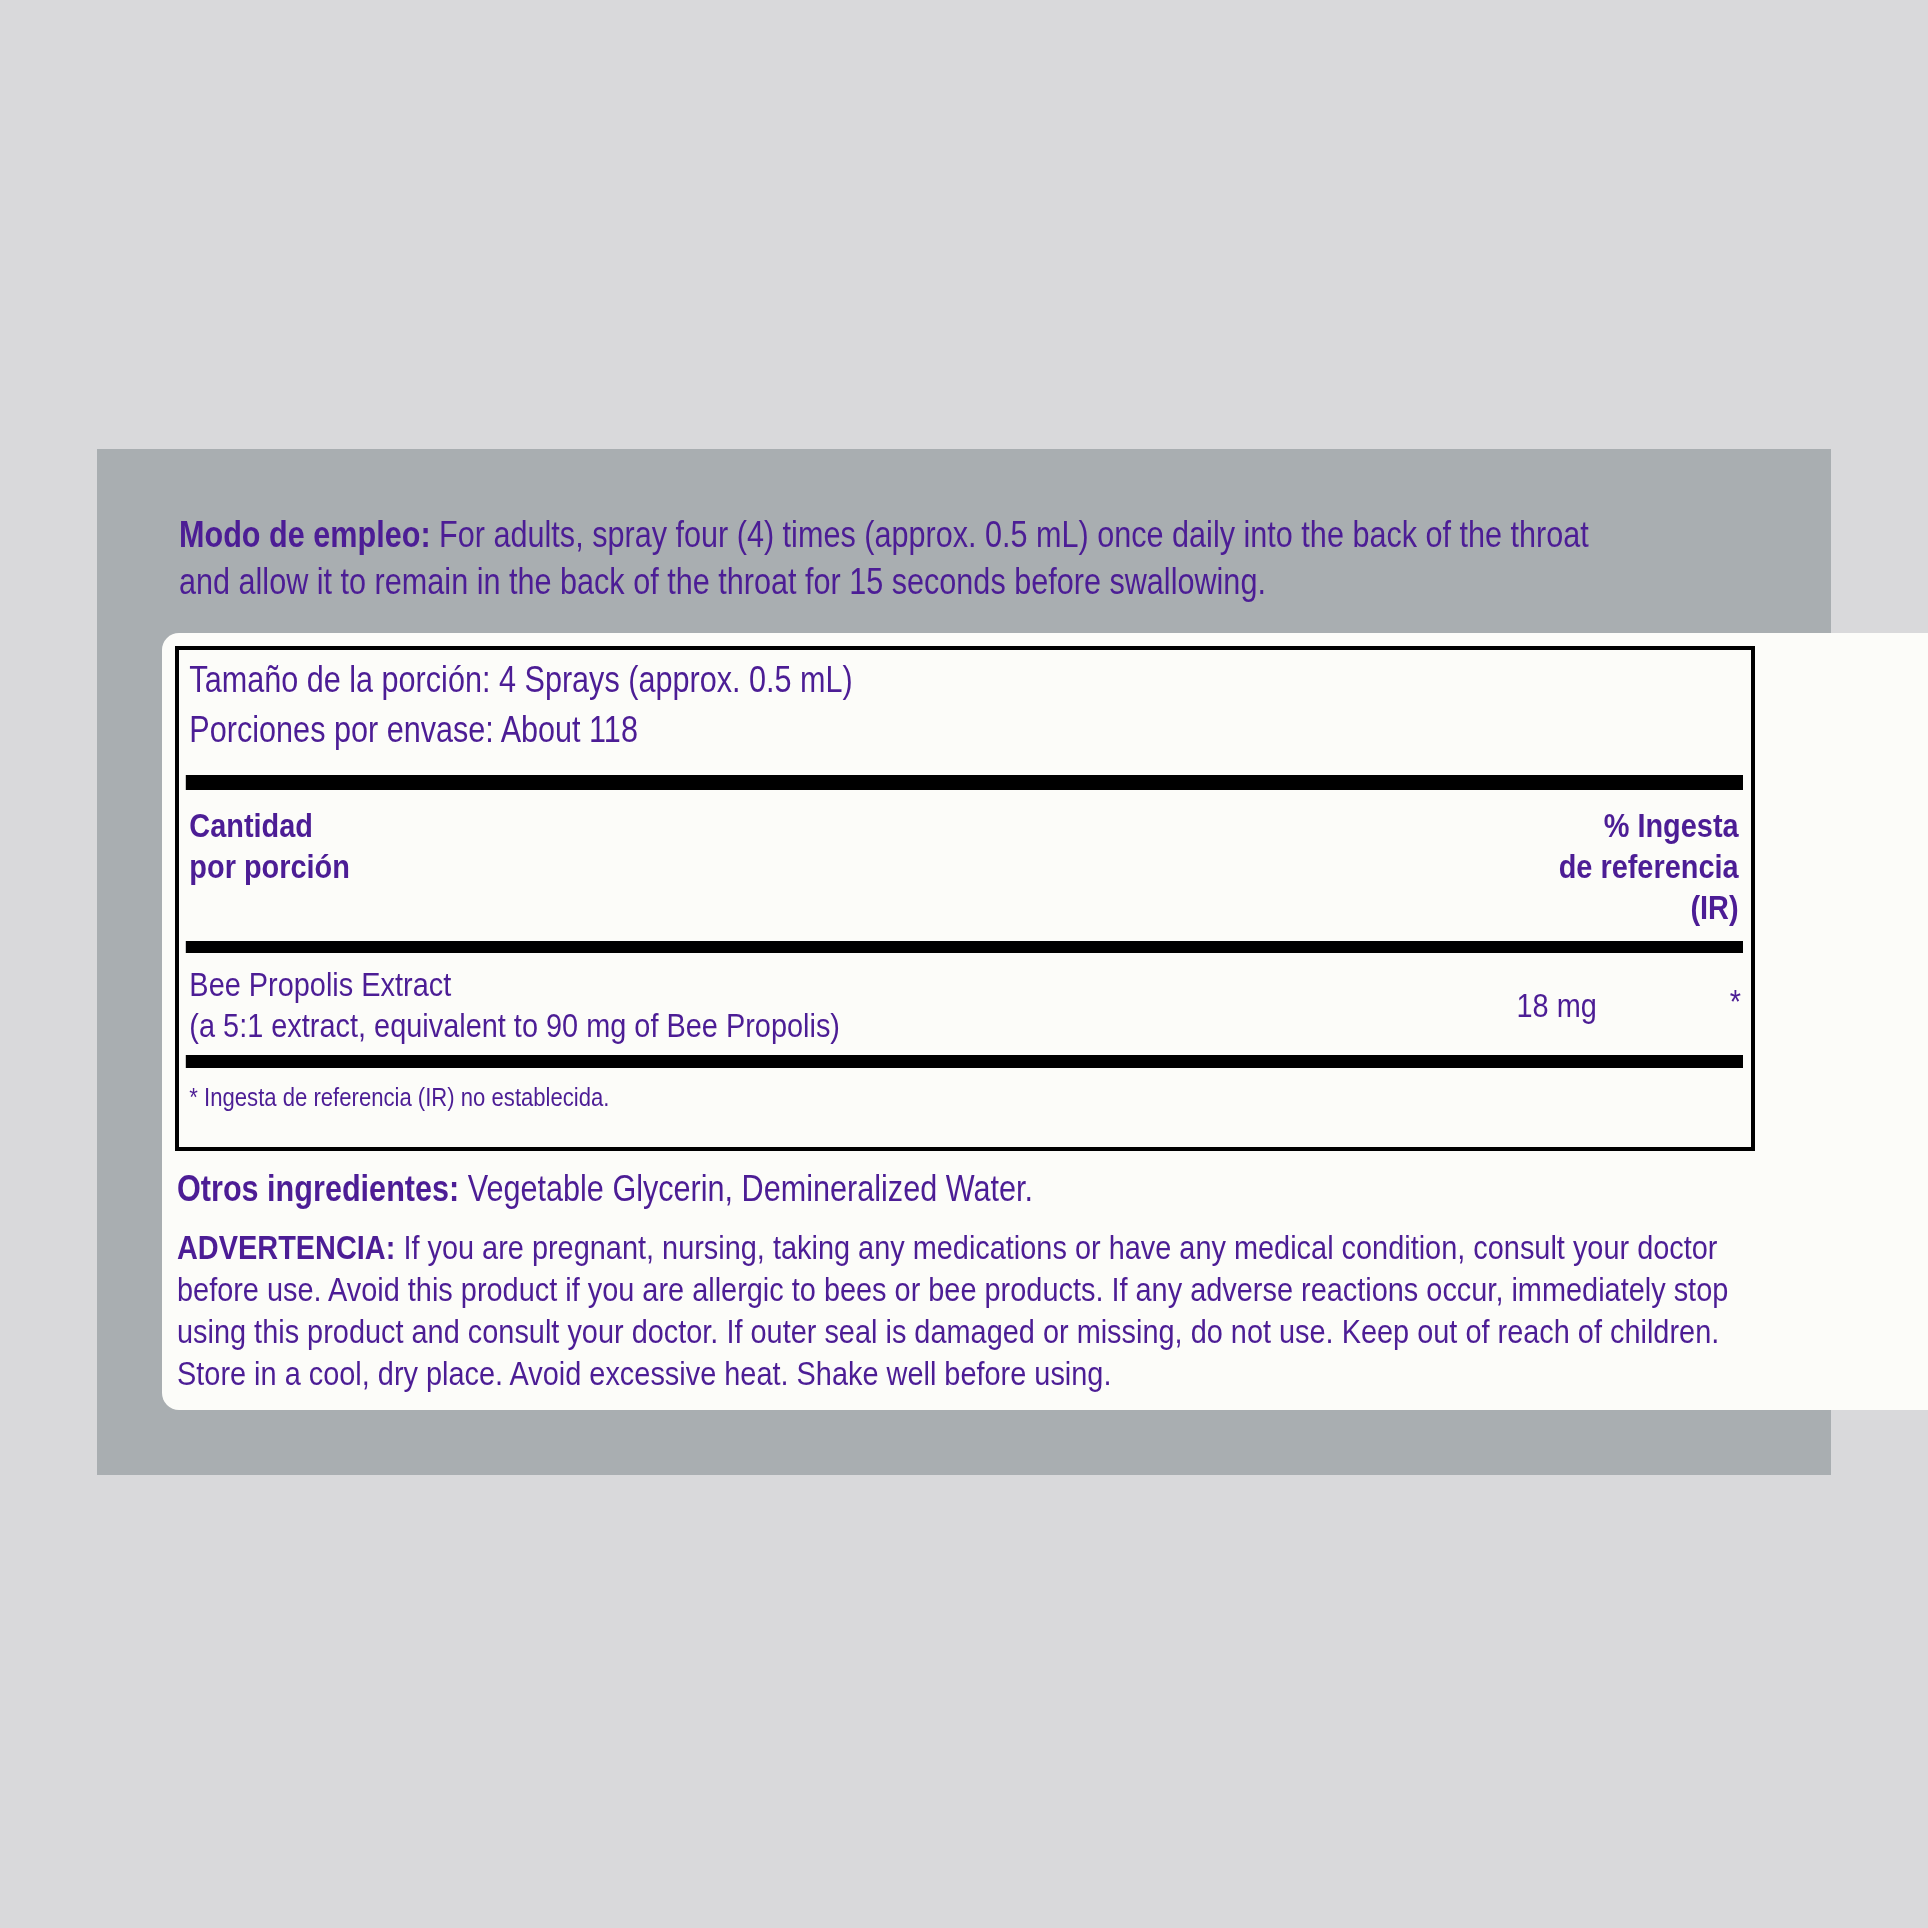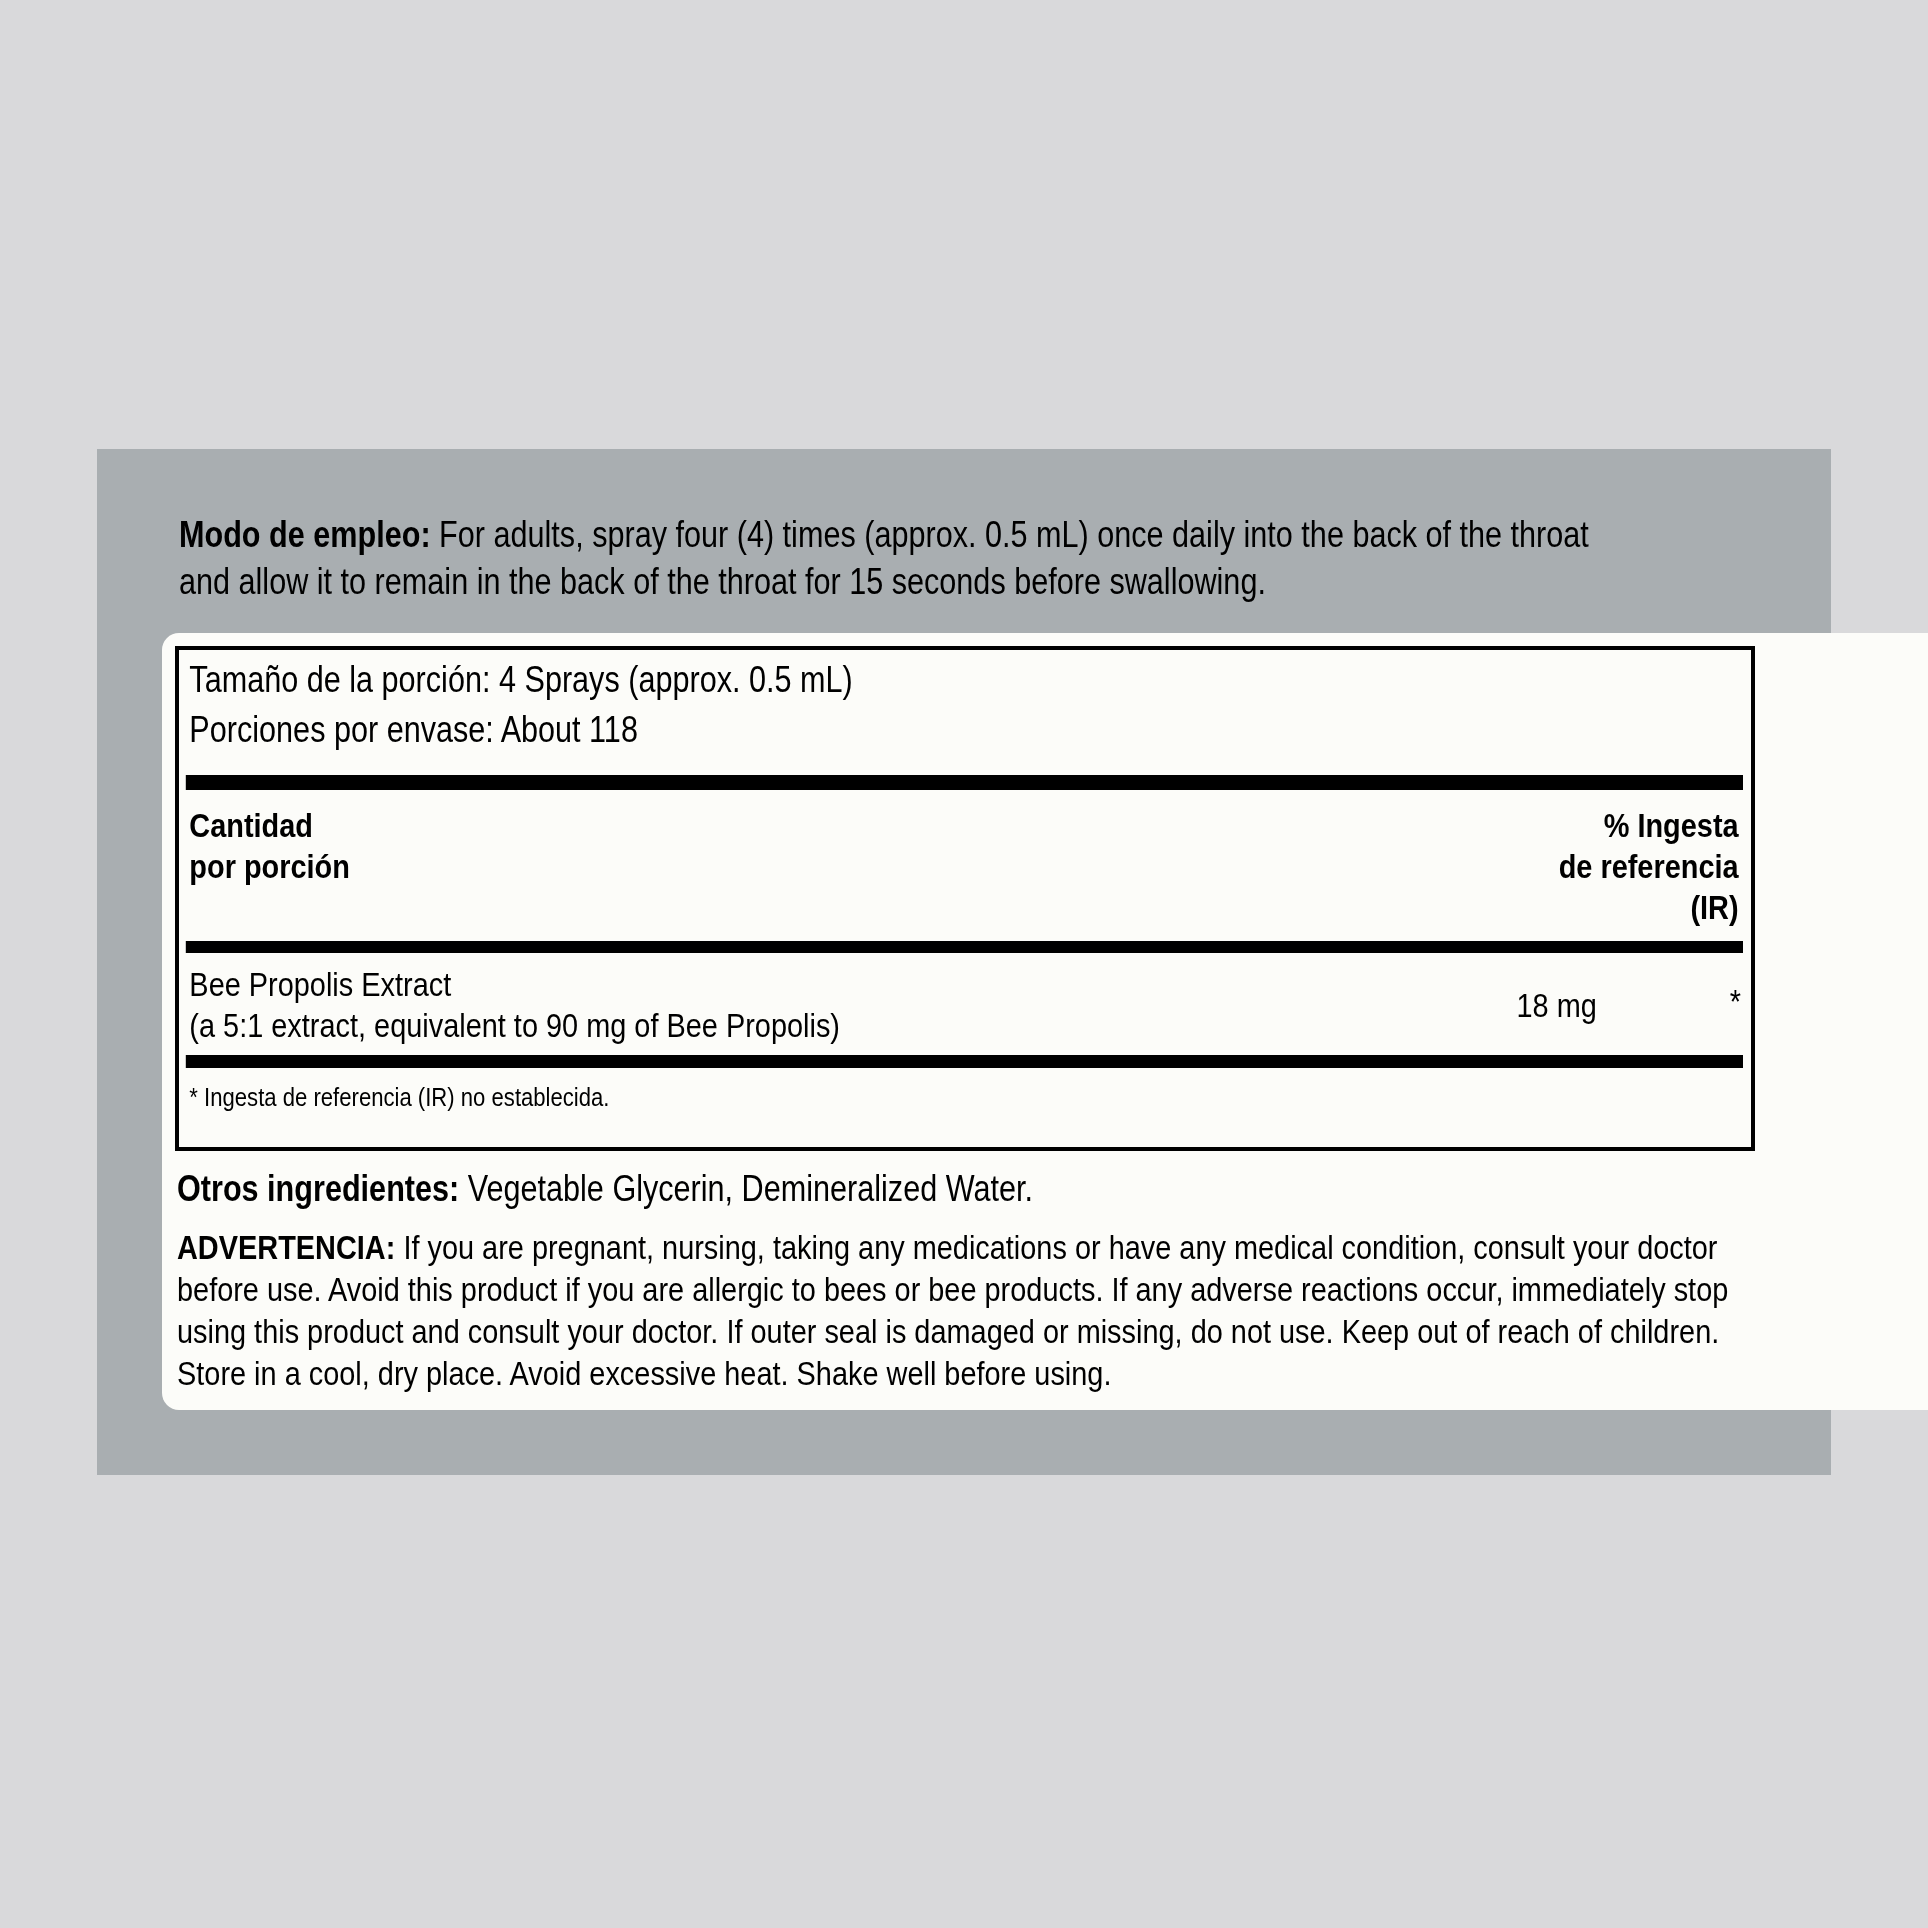--- a/index.html
+++ b/index.html
@@ -4,21 +4,21 @@
 <style>
   html, body { margin: 0; padding: 0; }
   body { font-family: "Liberation Sans", "DejaVu Sans", sans-serif; }
 
   .canvas {
     position: relative;
     width: 1928px;
     height: 1928px;
     background: #d9d9db;
     overflow: hidden;
-    color: #000000;
+    color: #4c1d95;
   }
 
   .panel {
     position: absolute;
     left: 97px;
     top: 449px;
     width: 1734px;
     height: 1026px;
     background: #a9aeb1;
   }

